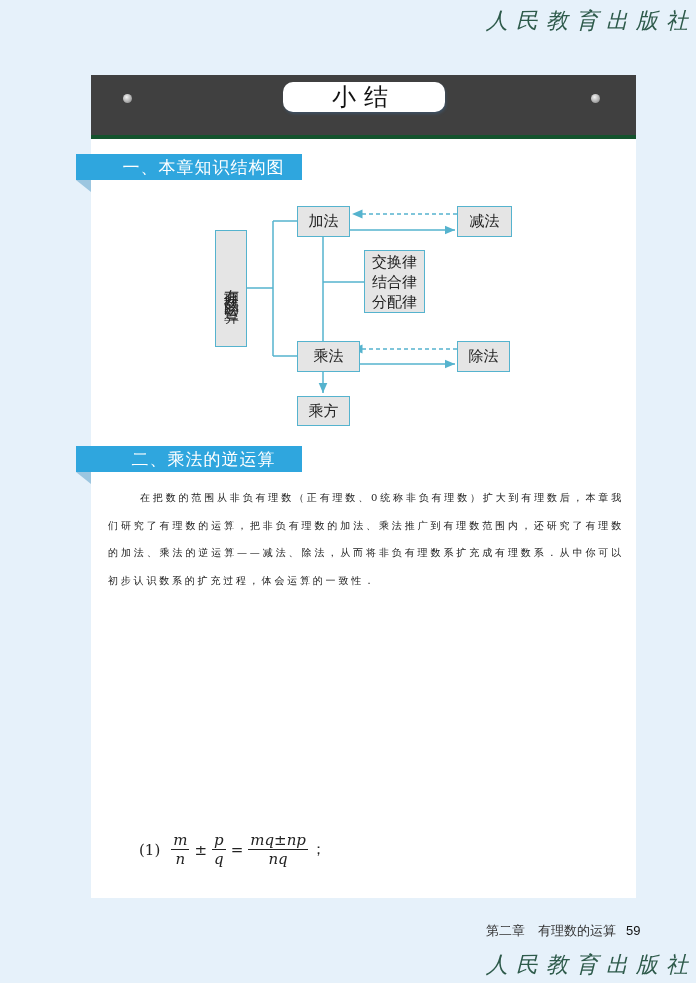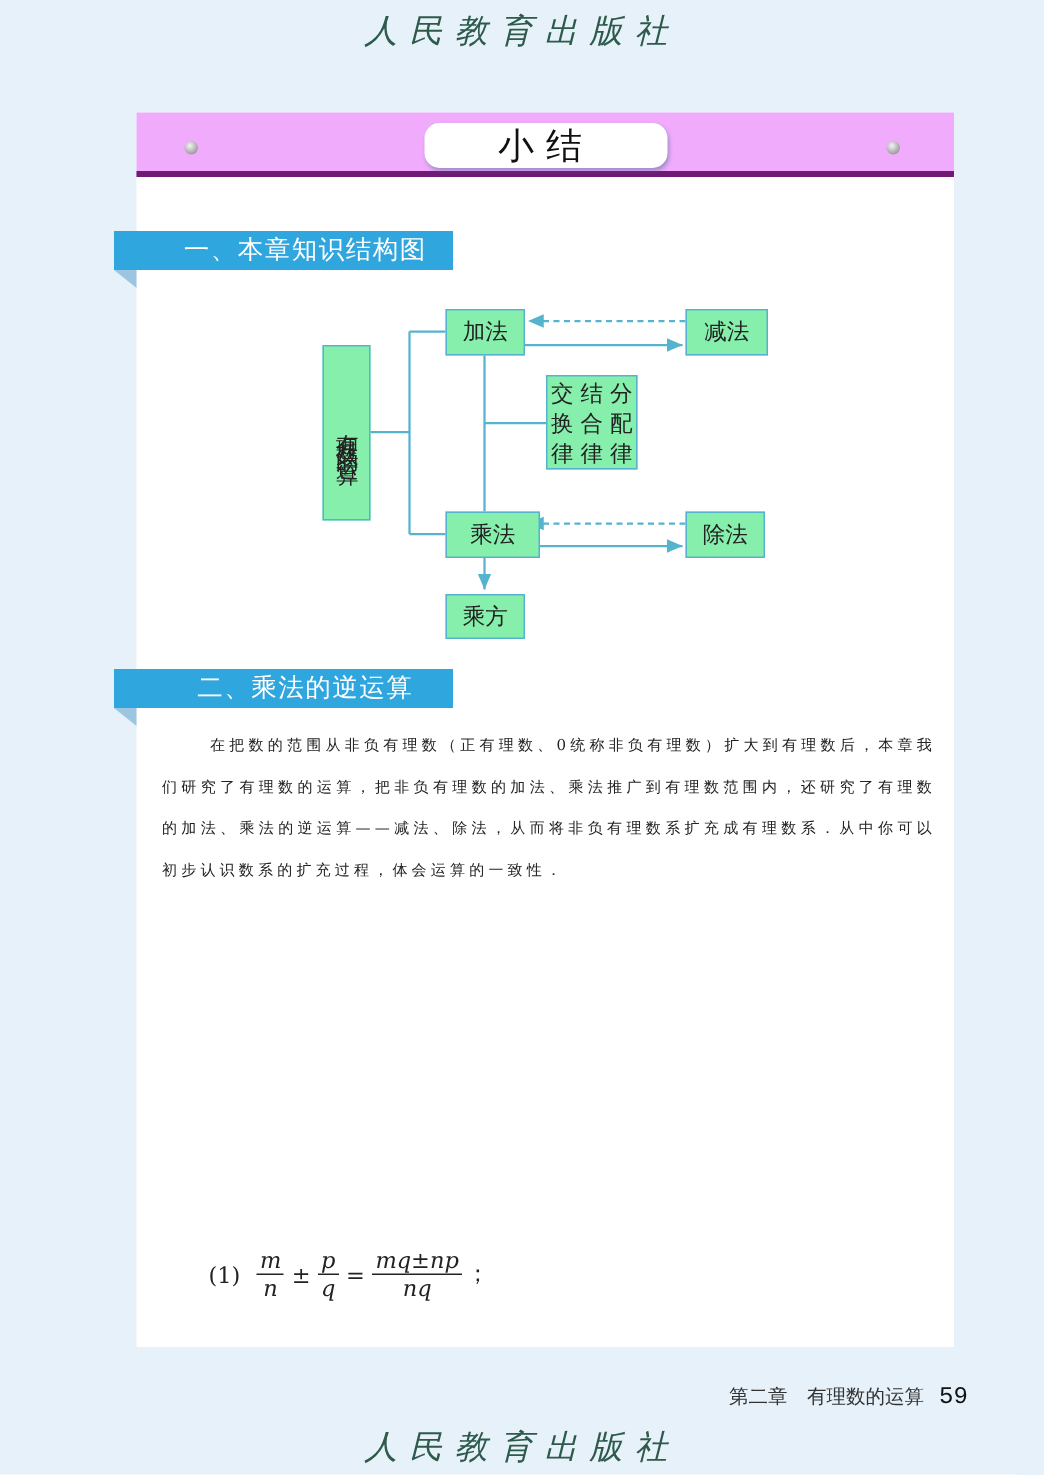--- a/index.html
+++ b/index.html
@@ -6,40 +6,40 @@
   html, body { width: 696px; height: 983px; }
   body {
     background: #e6f1fa;
     position: relative;
     overflow: hidden;
     font-family: "DejaVu Serif", "Liberation Serif", serif;
     color: #222;
   }
   .publisher {
     position: absolute; left: 0; width: 696px;
-    text-align: center;
+    text-align: right;
     font-family: "DejaVu Serif", serif;
     font-style: italic;
     color: #2d5a4a;
     font-size: 22px;
     letter-spacing: 8px;
   }
   .publisher.top { top: 6px; }
   .publisher.bottom { top: 950px; }
 
   .card {
     position: absolute;
     left: 91px; top: 75px;
     width: 545px; height: 823px;
     background: #ffffff;
   }
   .title-bar {
-    position: absolute; left: 0; top: 0; width: 545px; height: 43px;
-    background: #f0abfc;
-    border-bottom: 4px solid #701a75;
+    position: absolute; left: 0; top: 0; width: 545px; height: 64px;
+    background: #404040;
+    border-bottom: 4px solid #14532d;
   }
   .pin {
     position: absolute; top: 19px; width: 9px; height: 9px; border-radius: 50%;
     background: radial-gradient(circle at 40% 35%, #f4f4f4, #7a7a7a);
   }
   .pin.left { left: 32px; }
   .pin.right { left: 500px; }
   .title-pill {
     position: absolute; left: 192px; top: 7px; width: 162px; height: 30px;
     background: #fff; border-radius: 10px;
@@ -59,21 +59,21 @@
     text-align: center;
   }
   .section-header::after {
     content: ""; position: absolute; left: 0; top: 26px;
     border-top: 12px solid #9cc6e0; border-left: 15px solid transparent;
   }
 
   
   .diagram { position: absolute; left: 0; top: 0; width: 545px; height: 823px; }
   .dbox {
-    position: absolute; border: 1.5px solid #55b3ce; background: #86efac;
+    position: absolute; border: 1.5px solid #55b3ce; background: #e5e5e5;
     font-size: 15px; color: #222; text-align: center;
     display: flex; align-items: center; justify-content: center;
   }
   .vtext { writing-mode: vertical-rl; letter-spacing: 4px; font-size: 15px; }
   .laws { line-height: 20px; font-size: 15px; }
 
   .para {
     position: absolute; left: 17px; width: 516px;
     font-size: 10px; line-height: 27.5px; letter-spacing: 2.8px;
     text-align: justify; color: #222;
@@ -87,21 +87,21 @@
   }
   .frac { display: inline-flex; flex-direction: column; align-items: center; margin: 0 3px; font-style: italic; }
   .frac .num { border-bottom: 1px solid #222; padding: 0 2px; line-height: 18px; }
   .frac .den { line-height: 18px; }
   .op { margin: 0 2px; }
 
   .footer {
     position: absolute; top: 922px; left: 486px;
     font-size: 13px; color: #333;
   }
-  .footer .pg { font-family: Liberation Mono, monospace; font-size: 16px; margin-left: 10px; color: #111; margin-top: 12px; }
+  .footer .pg { font-family: Liberation Sans, sans-serif; font-size: 13px; margin-left: 10px; color: #111; margin-top: 12px; }
 </style>
 </head>
 <body>
 
 <div class="publisher top">人民教育出版社</div>
 
 <div class="card">
   <div class="title-bar">
     <div class="pin left"></div>
     <div class="title-pill">小结</div>
@@ -136,21 +136,21 @@
         <line x1="259" y1="289" x2="364" y2="289" marker-end="url(#ah)"></line>
         <line x1="366" y1="274" x2="261" y2="274" stroke-dasharray="4,3" marker-end="url(#ah)"></line>
       </g>
     </svg>
 
     <div class="dbox" style="left:124px;top:155px;width:32px;height:117px">
       <span class="vtext">有理数的运算</span>
     </div>
     <div class="dbox" style="left:206px;top:131px;width:53px;height:31px">加法</div>
     <div class="dbox" style="left:366px;top:131px;width:55px;height:31px">减法</div>
-    <div class="dbox laws" style="left:273px;top:175px;width:61px;height:63px;flex-direction:row">
+    <div class="dbox laws" style="left:273px;top:175px;width:61px;height:63px;flex-direction:column">
       <span>交换律</span>
       <span>结合律</span>
       <span>分配律</span>
     </div>
     <div class="dbox" style="left:206px;top:266px;width:63px;height:31px">乘法</div>
     <div class="dbox" style="left:366px;top:266px;width:53px;height:31px">除法</div>
     <div class="dbox" style="left:206px;top:321px;width:53px;height:30px">乘方</div>
   </div>
 
   <div class="section-header" style="top:371px">二、乘法的逆运算</div>

